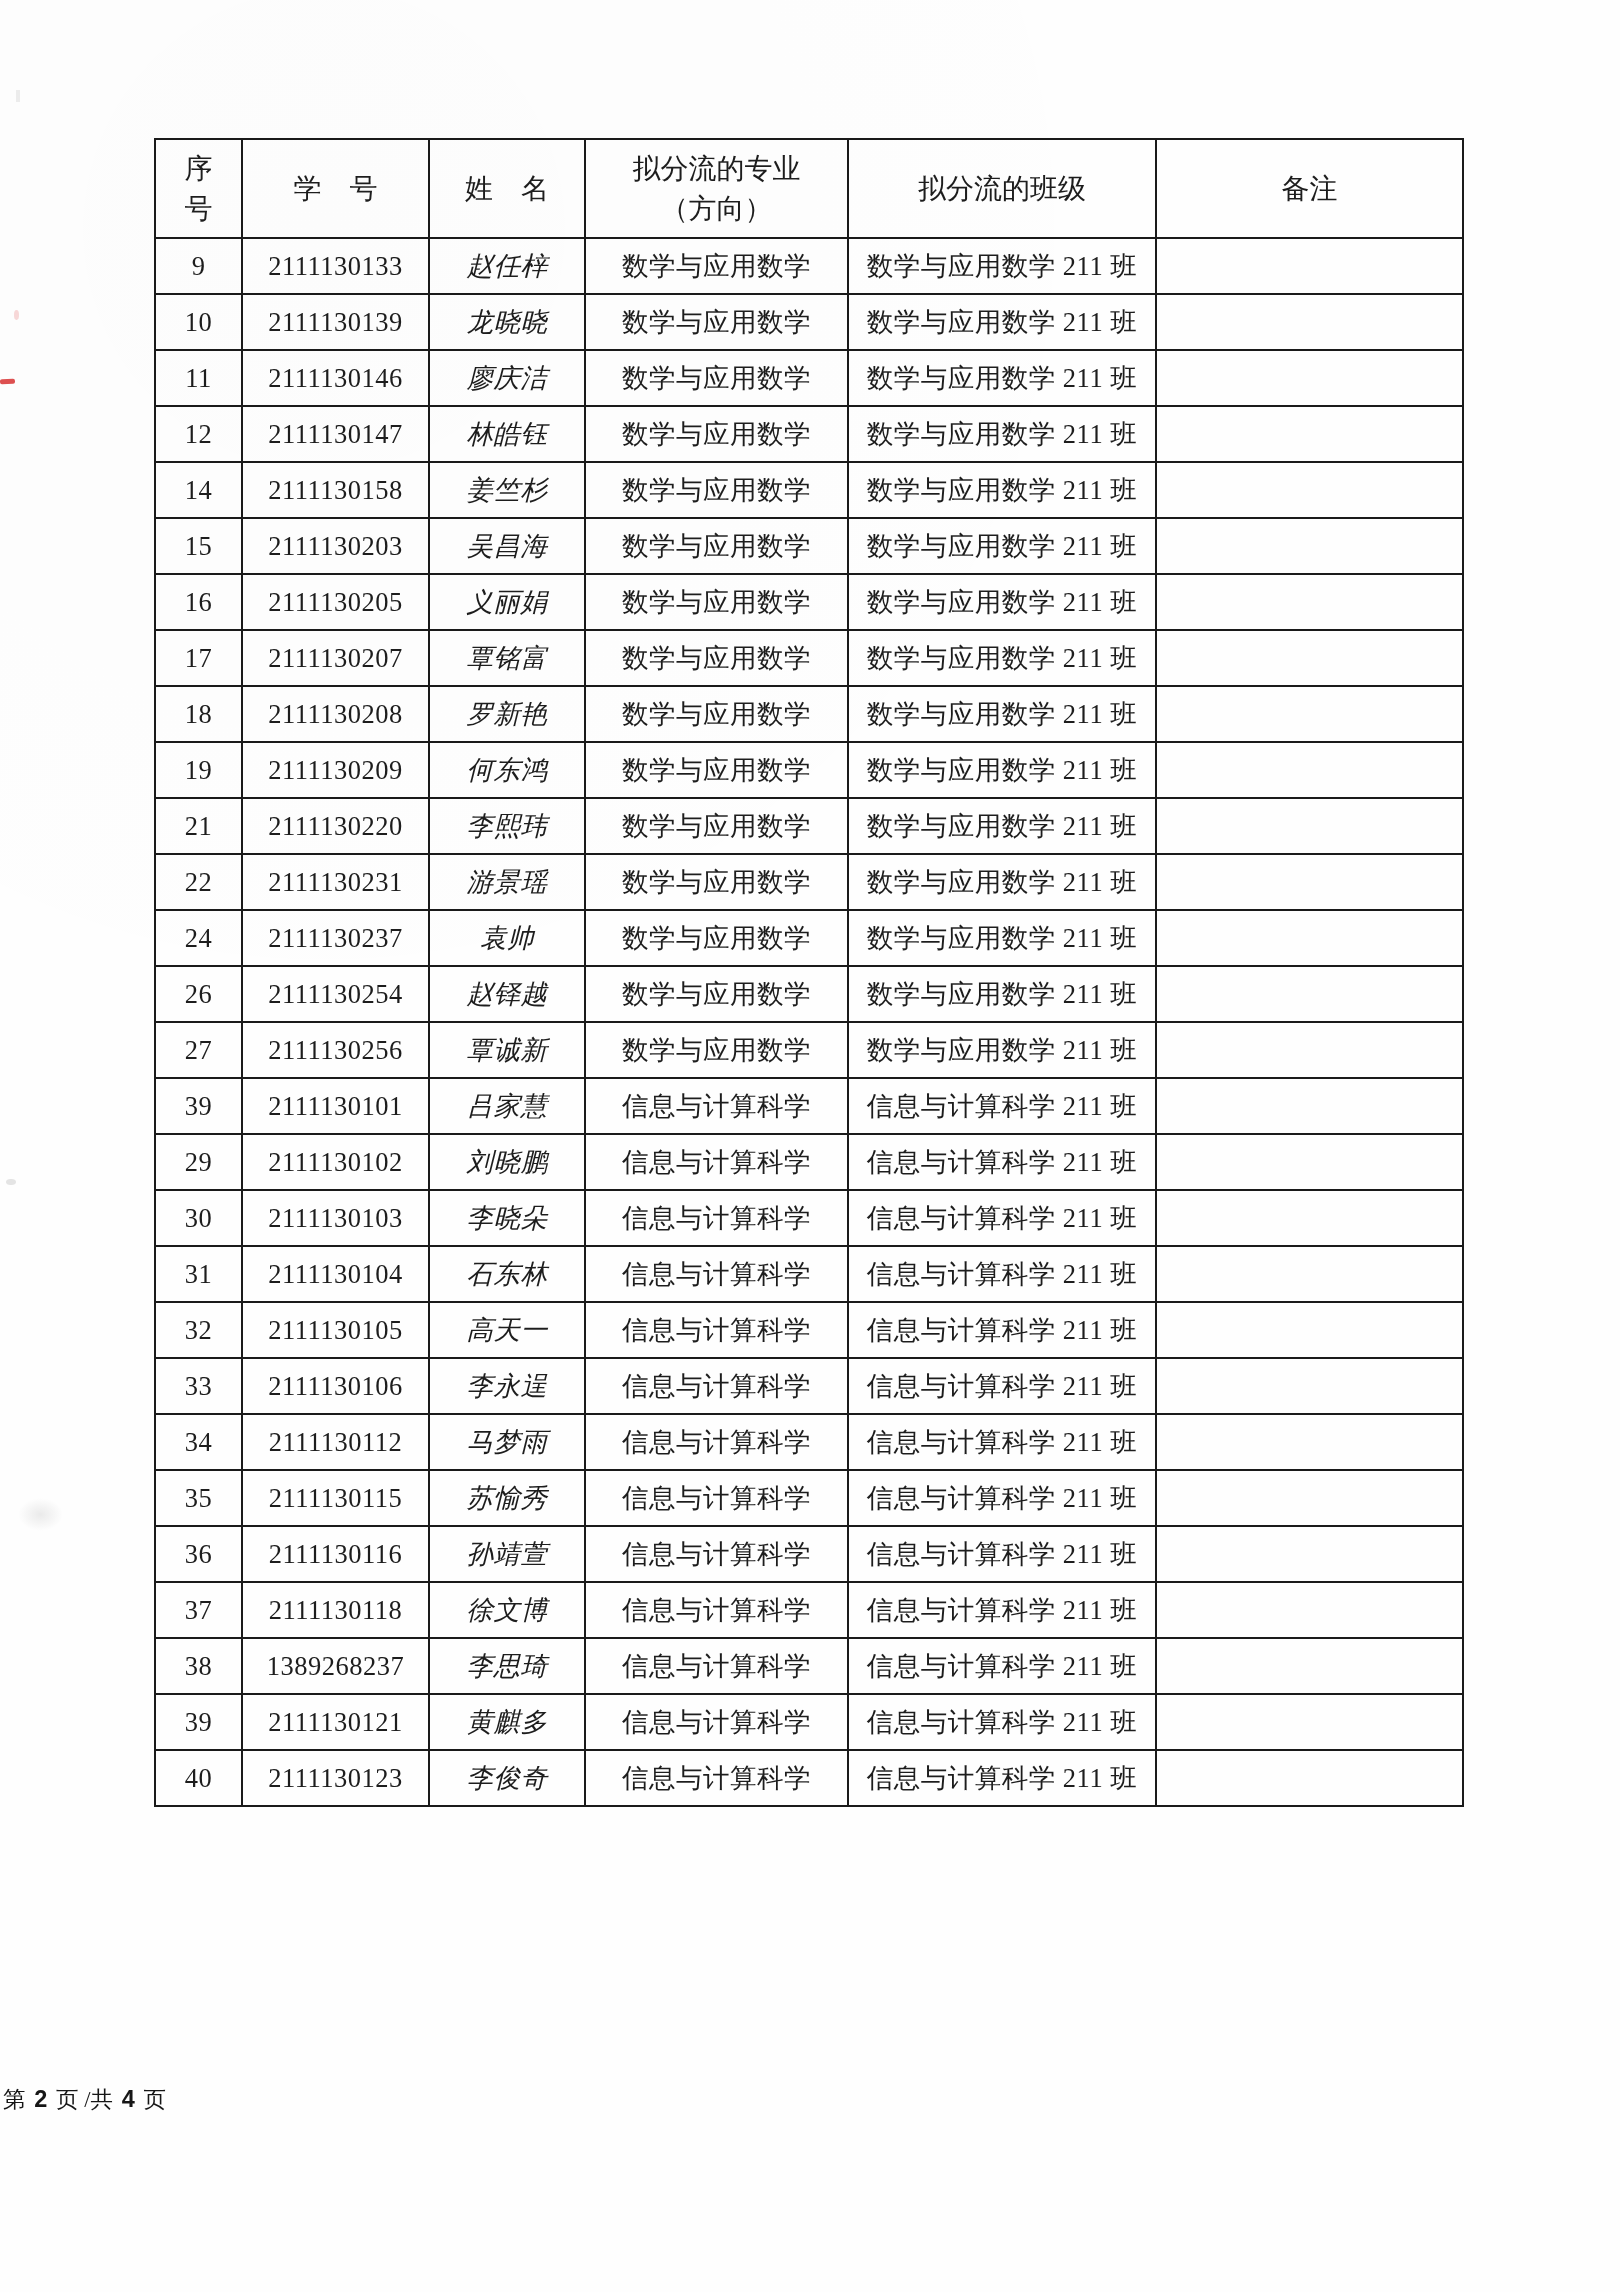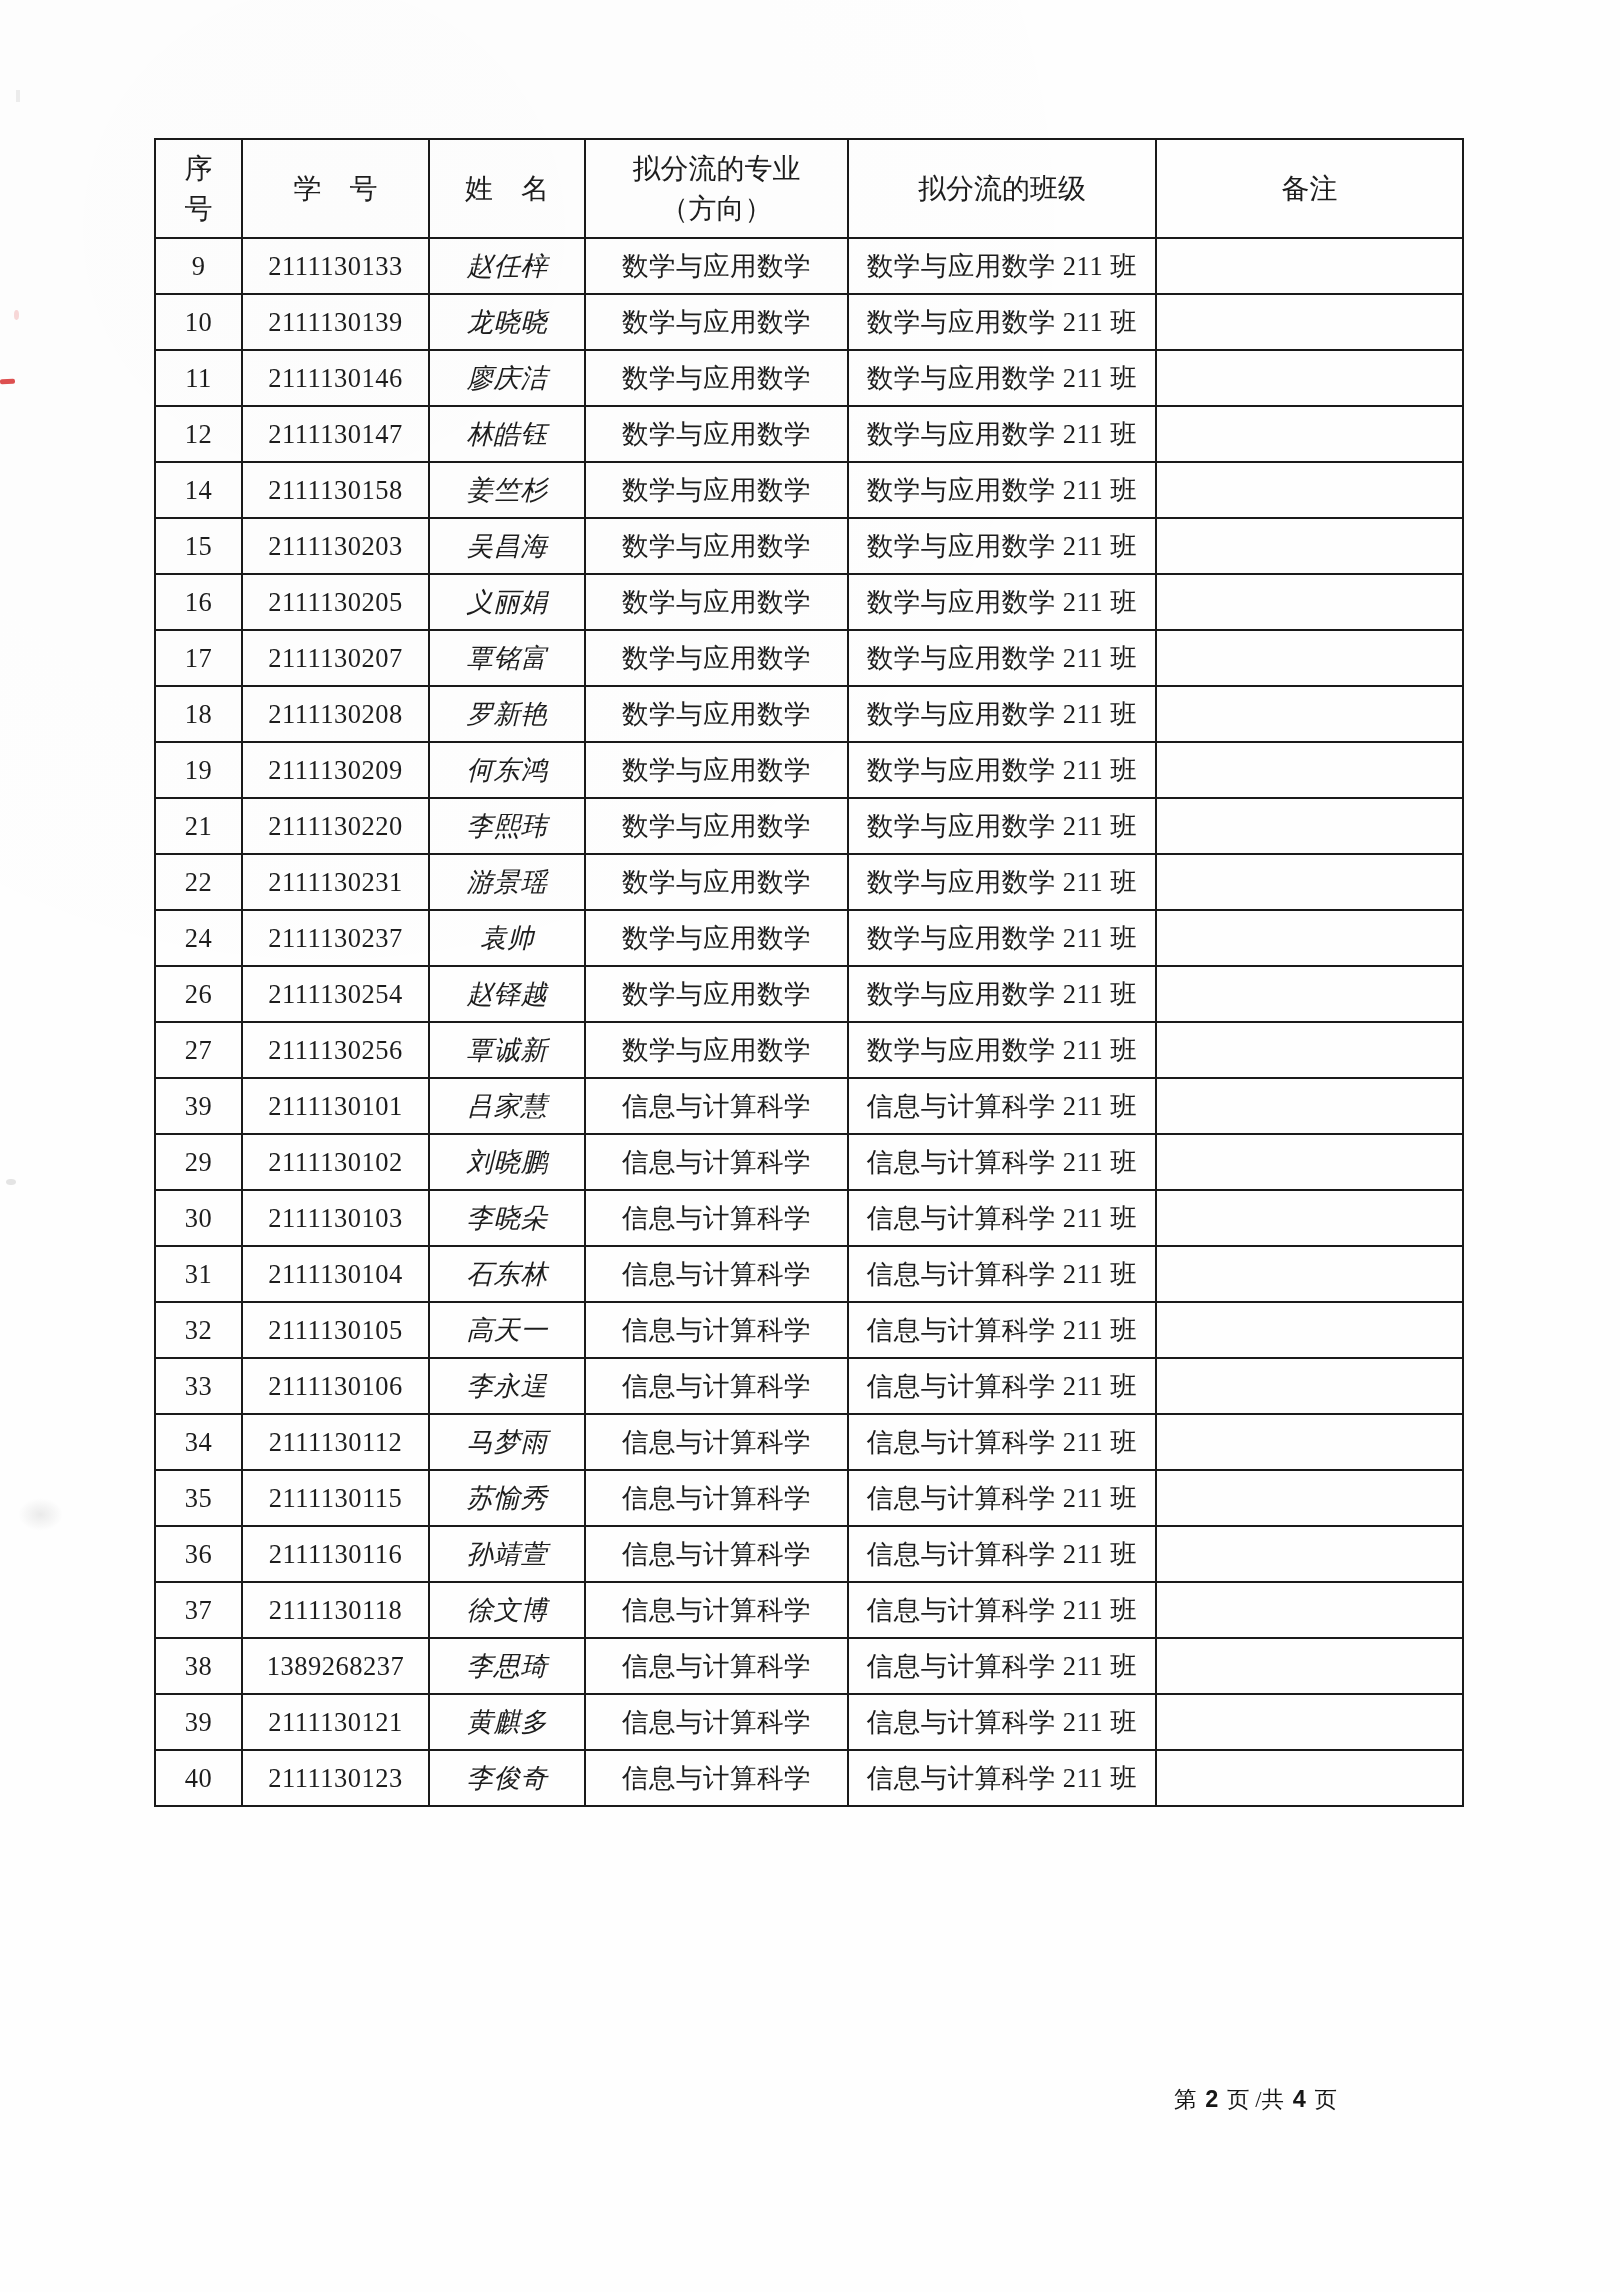--- a/index.html
+++ b/index.html
@@ -60,21 +60,21 @@
   td.c-no   { font-size: 25.5px; }
   td.c-id   { font-size: 26.5px; letter-spacing: 1px; }
   td.c-name { letter-spacing: 1px; font-style: italic; }
 
   
   .page-footer {
     position: absolute;
     top: 2084px;
     left: 0;
     width: 1340px;
-    text-align: right;
+    text-align: left;
     font-size: 22.5px;
     color: #161616;
   }
   .page-footer span { margin: 0 2.9px; }
   .page-footer b {
     font-family: "Liberation Sans", "DejaVu Sans", sans-serif;
     font-weight: bold;
     margin: 0 5.9px;
     font-size: 23.5px;
   }

